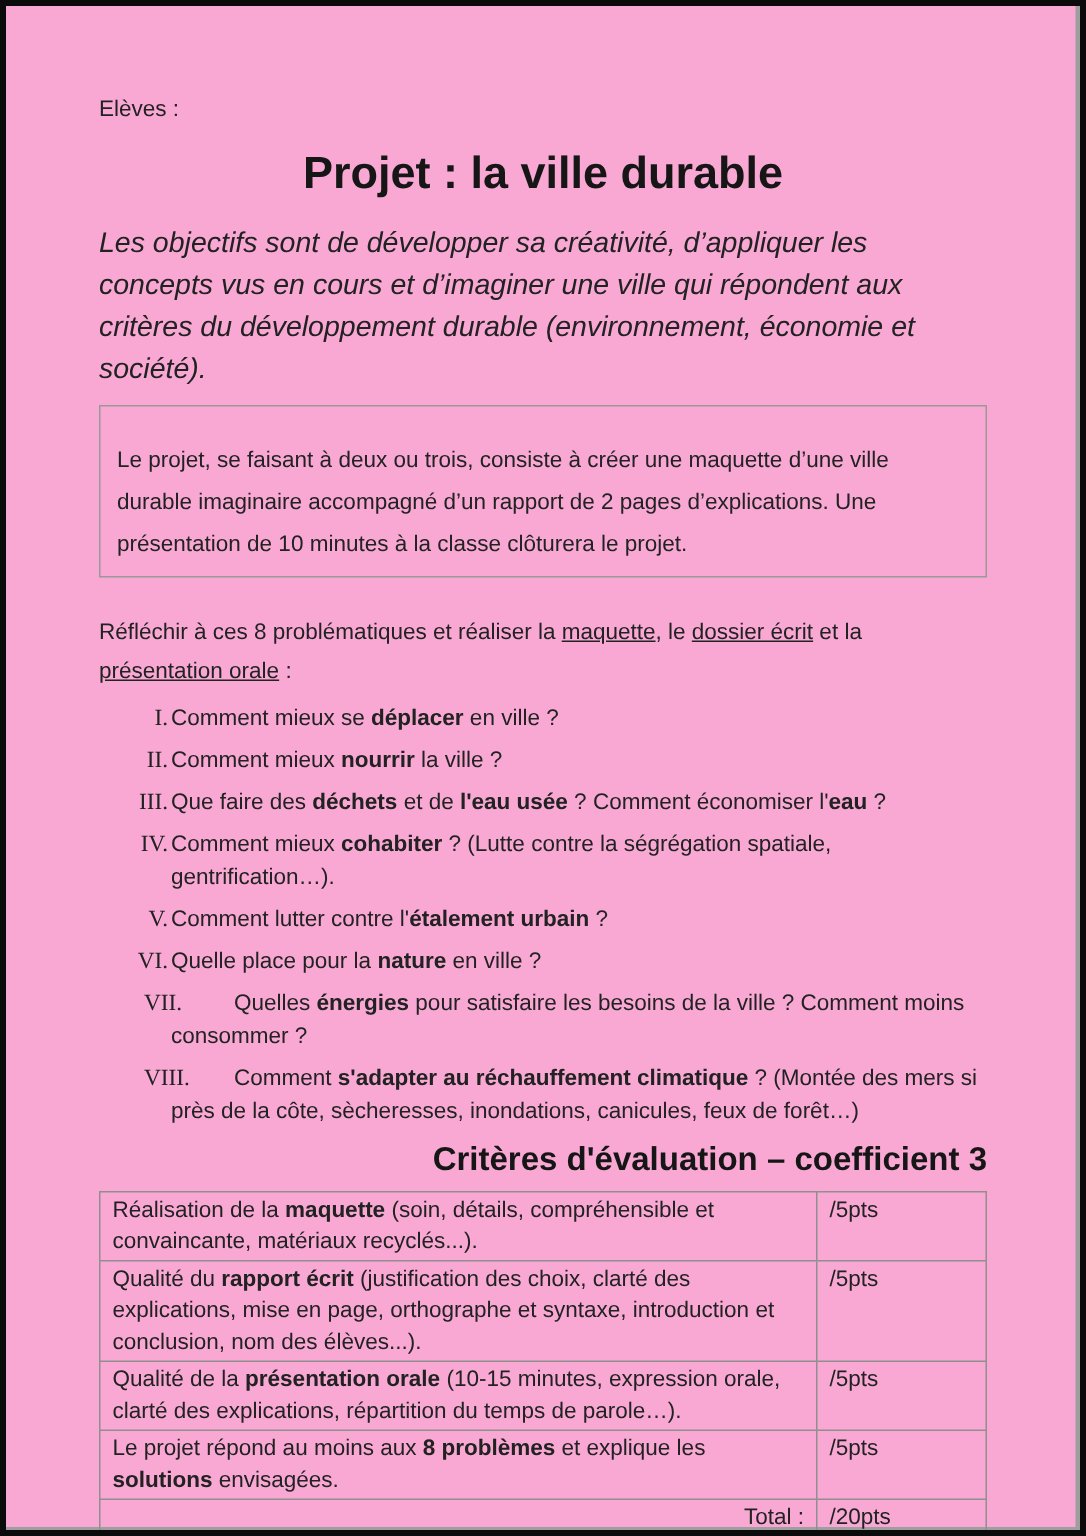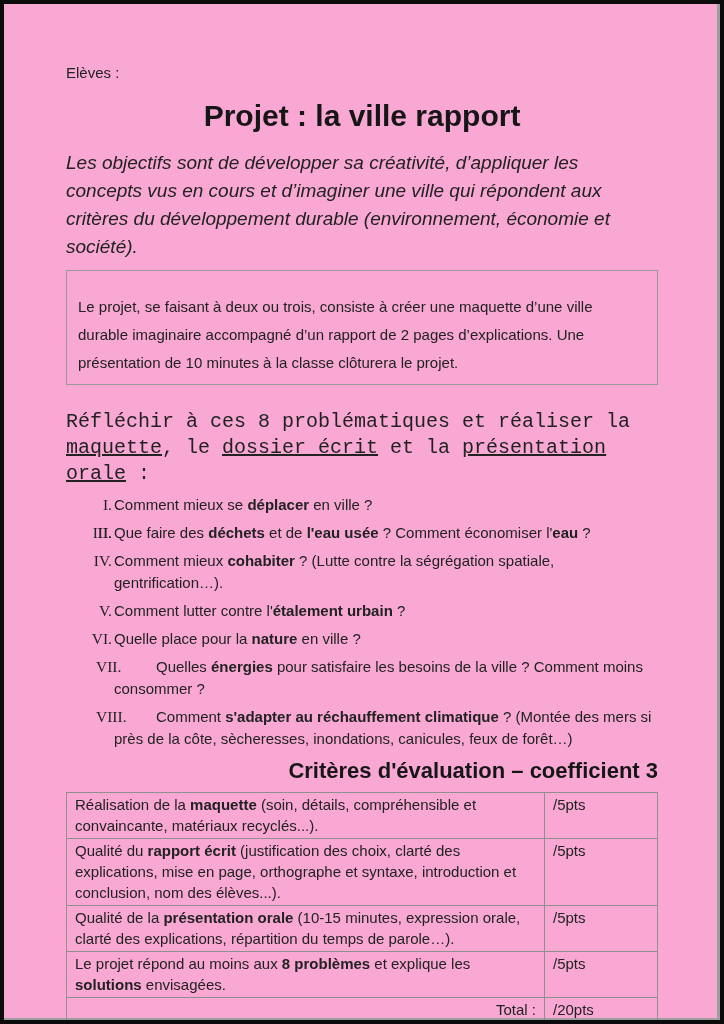--- a/index.html
+++ b/index.html
@@ -34,21 +34,21 @@
 
   .boxed{
     margin:9px 0 0 0;
     border:1px solid #999999;
     padding:22px 11px 7px 11px;
   }
   .boxed p{margin:0;font-size:15px;line-height:28px;}
 
   .reflect{
     margin:24px 0 0 0;
-    font-size:20px;line-height:26px;font-family:Liberation Mono, monospace;
+    font-size:15px;line-height:26px;
   }
 
   .list{margin:7px 0 0 0;}
   .li{
     position:relative;
     padding-left:48px;
     margin-bottom:6px;
     font-size:15px;line-height:22px;
   }
   .li .num{
@@ -97,37 +97,38 @@
   .u{text-decoration:underline;}
 </style>
 </head>
 <body>
 
 <div class="page">
   <div class="content">
 
     <p class="students">Elèves :</p>
 
-    <h1 class="title">Projet : la ville rapport</h1>
+    <h1 class="title">Projet : la ville durable</h1>
 
     <p class="intro">Les objectifs sont de développer sa créativité, d’appliquer les concepts vus en cours et d’imaginer une ville qui répondent aux critères du développement durable (environnement, économie et société).</p>
 
     <div class="boxed">
       <p>Le projet, se faisant à deux ou trois, consiste à créer une maquette d’une ville durable imaginaire accompagné d’un rapport de 2 pages d’explications. Une présentation de 10 minutes à la classe clôturera le projet.</p>
     </div>
 
     <p class="reflect"><span>Réfléchir à ces 8 problématiques et réaliser la </span><span class="u">maquette</span><span>, le </span><span class="u">dossier écrit</span><span> et la </span><span class="u">présentation orale</span><span> :</span></p>
 
     <div class="list">
       <div class="li">
         <span class="num">I.</span>
         <span class="li-body"><span>Comment mieux se </span><span class="b">déplacer</span><span> en ville ?</span></span>
       </div>
       <div class="li">
         <span class="num">II.</span>
+        <span class="li-body"><span>Comment mieux </span><span class="b">nourrir</span><span> la ville ?</span></span>
       </div>
       <div class="li">
         <span class="num">III.</span>
         <span class="li-body"><span>Que faire des </span><span class="b">déchets</span><span> et de </span><span class="b">l'eau usée</span><span> ? Comment économiser l'</span><span class="b">eau</span><span> ?</span></span>
       </div>
       <div class="li">
         <span class="num">IV.</span>
         <span class="li-body"><span>Comment mieux </span><span class="b">cohabiter</span><span> ? (Lutte contre la ségrégation spatiale, gentrification…).</span></span>
       </div>
       <div class="li">

